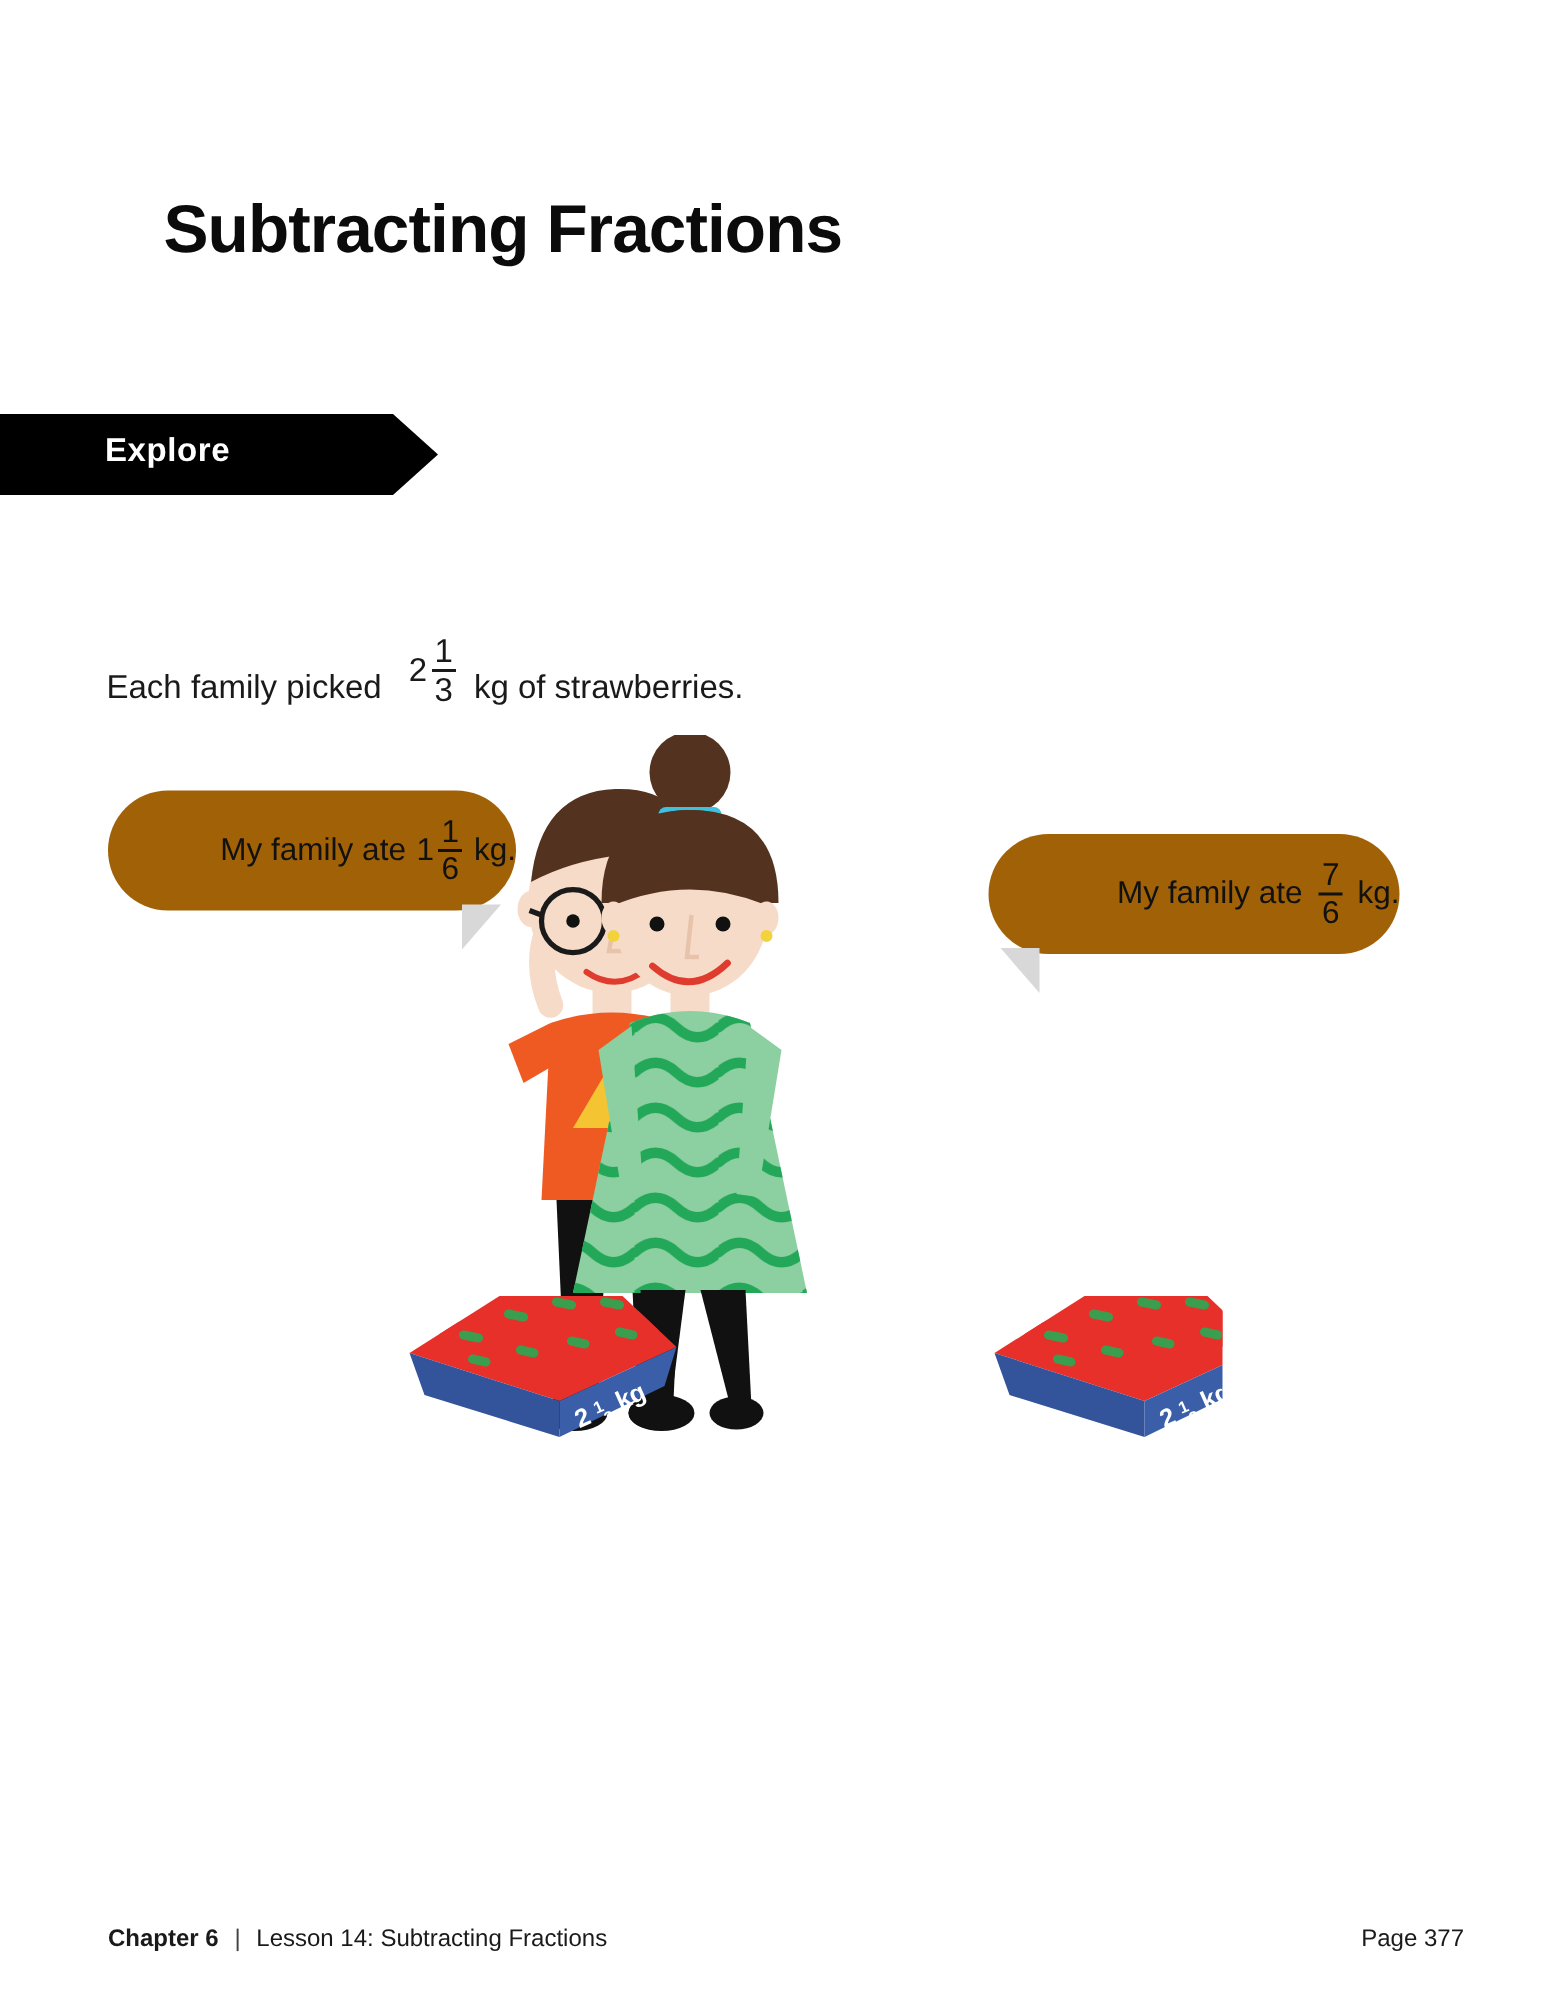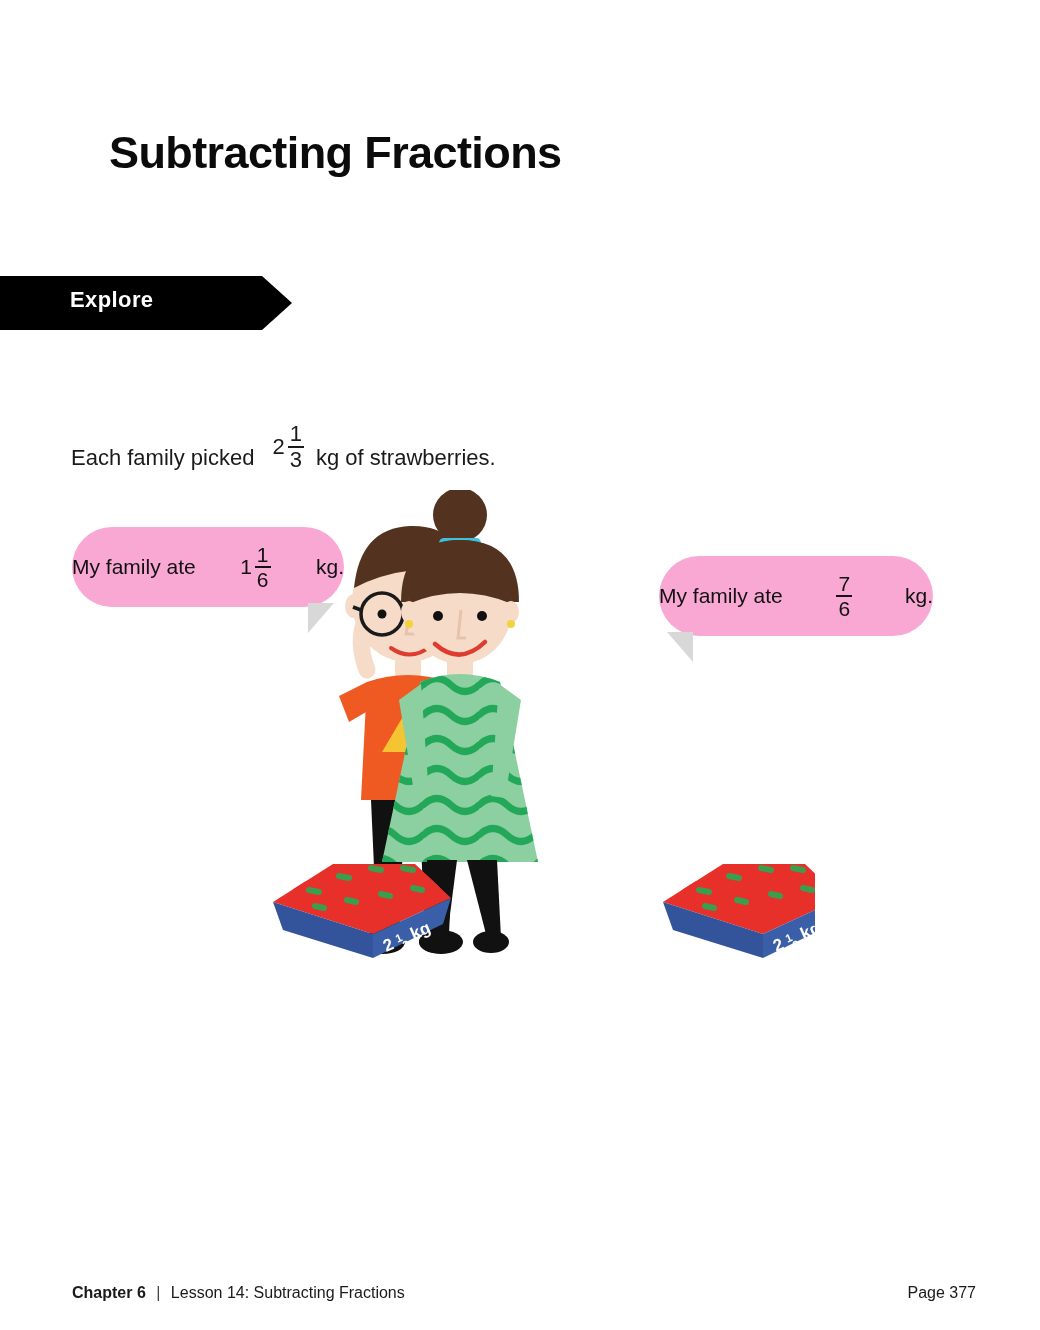--- a/index.html
+++ b/index.html
@@ -121,28 +121,28 @@
     vertical-align: middle;
   }
   .mixed .whole { margin-right: 1px; }
 
   .frac-lg { font-size: 22px; }
   .frac-lg .num, .frac-lg .den { font-size: 22px; }
 
   
   .bubble {
     position: absolute;
-    background: #f9a8d4;
+    background: #a16207;
     border-radius: 42px;
     color: #111111;
     font-family: "Liberation Sans", sans-serif;
     font-size: 21px;
     display: flex;
     align-items: center;
-    justify-content: space-between;
+    justify-content: flex-end;
     white-space: nowrap;
   }
   .bubble-left {
     left: 72px;
     top: 527px;
     width: 272px;
     height: 80px;
   }
   .bubble-right {
     left: 659px;

